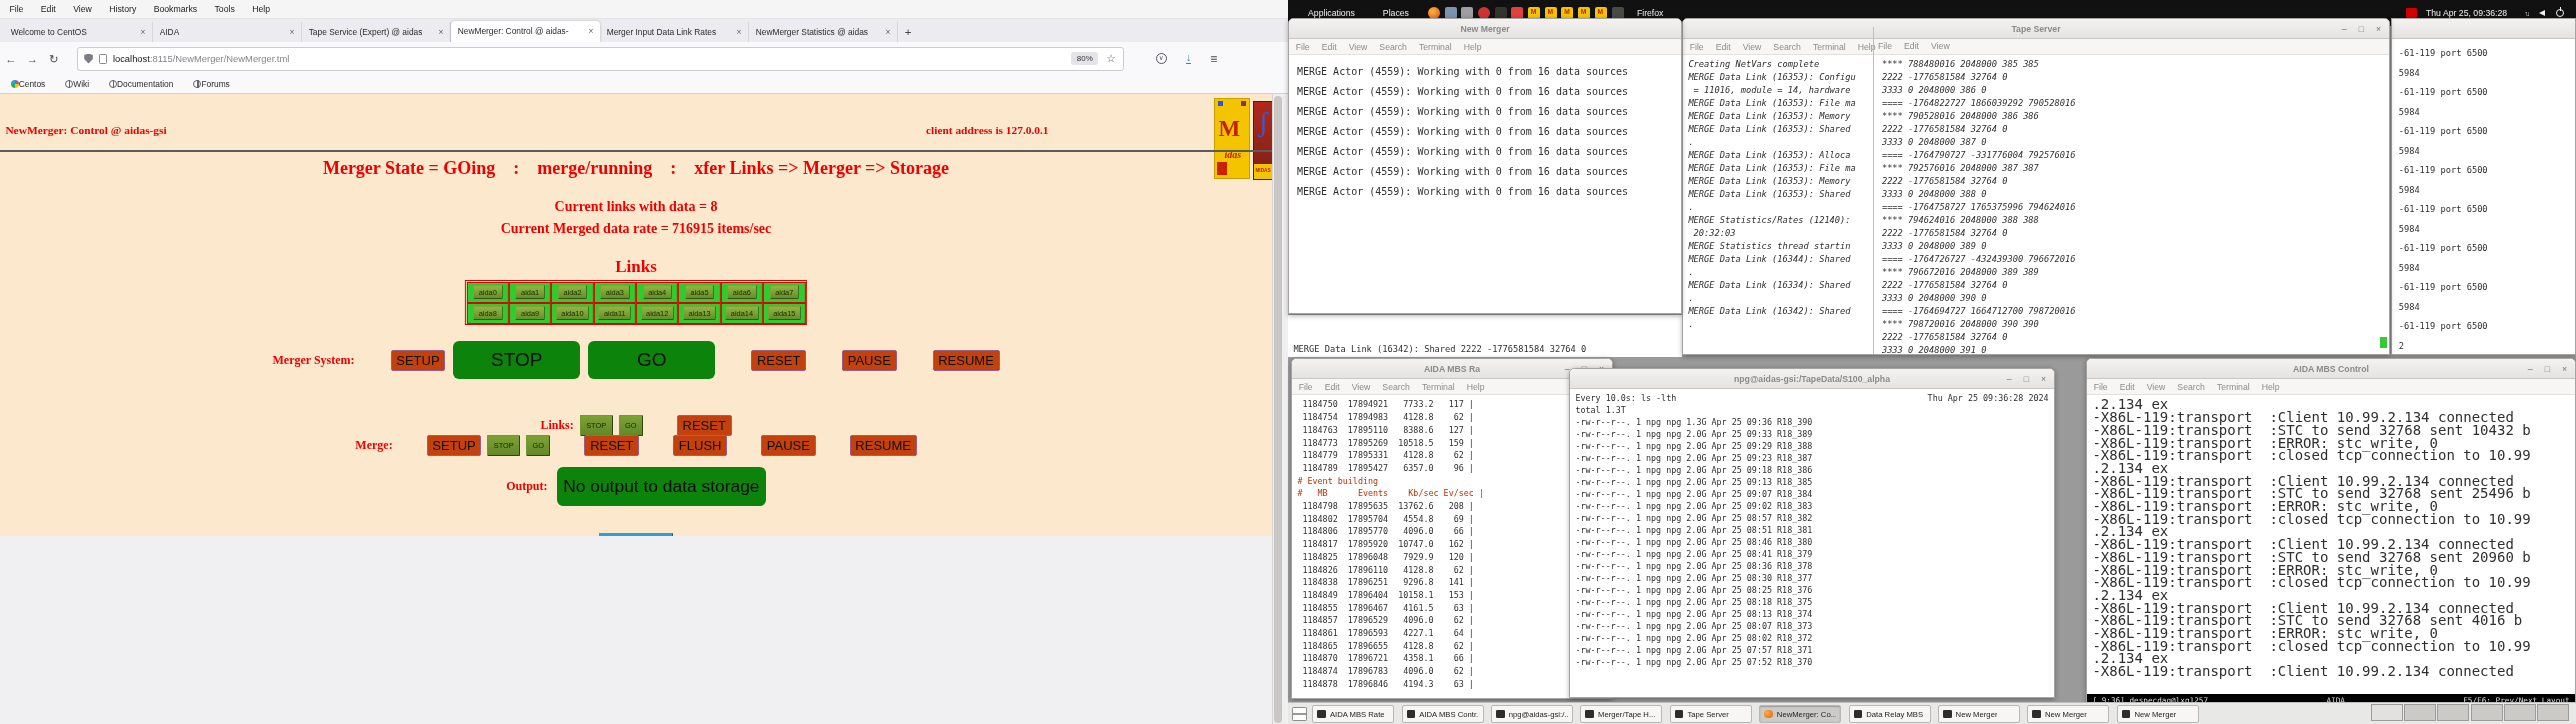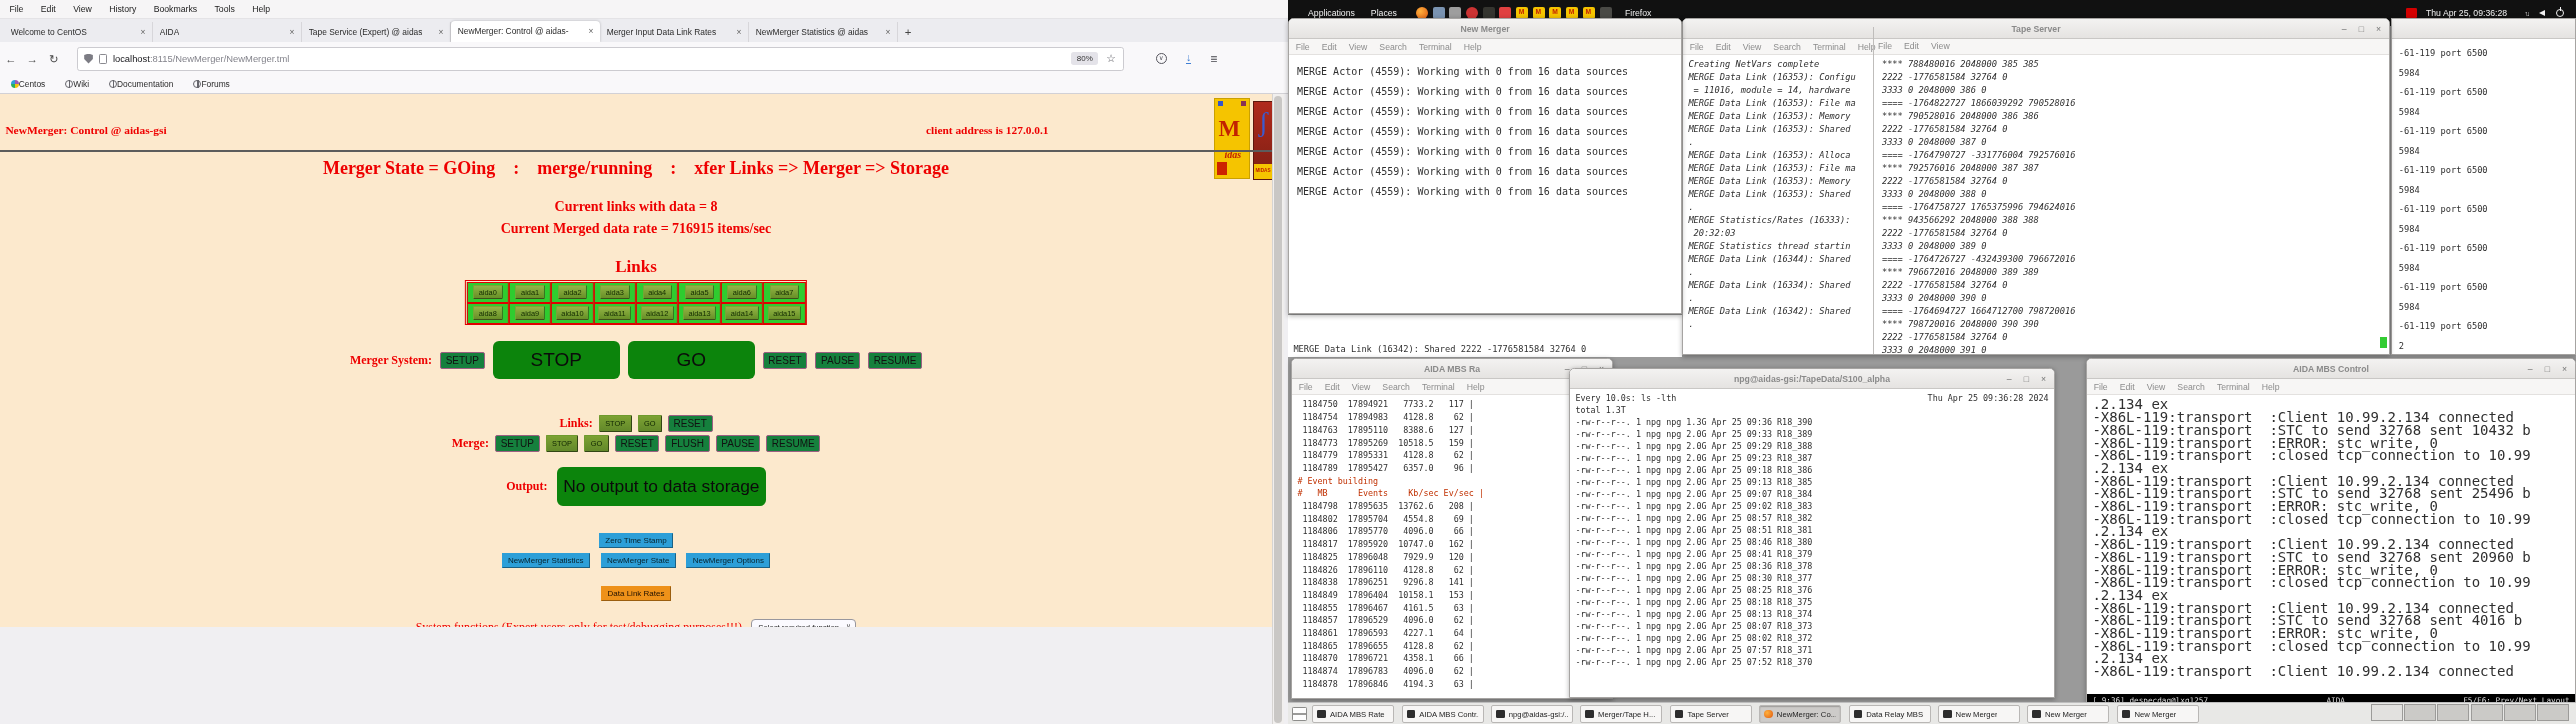--- a/index.html
+++ b/index.html
@@ -31,35 +31,35 @@
   .dl { color:#3f7fd4; font-size:10.7px; border-bottom:1.3px solid #3f7fd4; line-height:9.4px; }
   .hamb { color:#44444a; font-size:12px; }
   .ff-bookmarks { left:0; top:75px; width:1288px; height:19px; background:#f9f8fa; border-bottom:0.7px solid #d2d1d6; display:flex; align-items:center; gap:20px; padding-left:10.7px; font-size:8.4px; color:#2c2c2c; }
   .bm { display:flex; align-items:center; gap:0; }
   .fav { width:8px; height:8px; border-radius:50%; }
   .fav.centos { background:conic-gradient(#9b59b6 0 25%,#f1c40f 0 50%,#27ae60 0 75%,#2d9fd8 0); }
   .fav.globe { border:0.9px solid #66666c; position:relative; }
   .fav.globe::after { content:""; position:absolute; left:2.8px; top:-0.7px; width:1.3px; height:8px; background:#66666c; }
 
   
-  #page { left:0; top:94px; width:1272px; height:533px; background:#fce9cd; overflow:hidden; }
+  #page { left:0; top:94px; width:1272px; height:442px; background:#fce9cd; overflow:hidden; }
   .red { color:#ee0000; }
   .serif { font-family:"Liberation Serif",serif; }
   .row-center { left:0; width:100%; display:flex; justify-content:center; align-items:center; }
   #pg-title { left:5.4px; top:29.5px; font-size:11.4px; font-weight:bold; }
   #pg-client { left:926px; top:29.5px; font-size:11.4px; font-weight:bold;text-align:right; }
   .hr { left:0; width:100%; height:2px; background:#5c5c5c; }
   #h1 { top:64px; font-size:18px; font-weight:bold; }
   #stat1 { top:105px; font-size:14px; font-weight:bold; }
   #stat2 { top:127px; font-size:14px; font-weight:bold; }
   #links-h { top:163px; font-size:17px; font-weight:bold; }
   #links-table { left:50%; transform:translateX(-50%); top:186px; display:grid; grid-template-columns:repeat(8,1fr); border:0.7px solid #e00000; background:#fce9cd; padding:0.7px; }
   .lcell { background:#2fcc2f; border:1.3px solid #e00000; padding:2.7px 3.4px; display:flex; align-items:center; justify-content:center; }
   .aida-btn { background:linear-gradient(#93b445,#678f27); border:1.3px outset #7fa335; border-radius:1.3px; font-size:7.4px; color:#122b00; padding:1.3px 4.7px; }
-  .pink-btn { background:#15803d; border:0.7px solid #9c5f82; border-radius:2px; font-size:10px; color:#111; padding:2px 4.7px; }
+  .pink-btn { background:#c2410c; border:0.7px solid #9c5f82; border-radius:2px; font-size:13px; color:#111; padding:2px 4.7px;margin-left:28px; }
   .olive-btn { background:linear-gradient(#7da233,#62882a); border:1.3px outset #6f9a2e; border-radius:1.3px; font-size:7.4px; color:#0e2400; padding:2px 5.4px; }
   .blue-btn { background:#2d9fd8; border:1.3px outset #2d9fd8; font-size:8px; color:#06232e; padding:2px 5.4px; }
   .orange-btn { background:#ee9119; border:1.3px outset #ee9119; font-size:8px; color:#221100; padding:2px 5.4px; }
   .big-green { background:#0c840c; border:none; border-radius:6px; color:#0b0b0b; display:flex; align-items:center; justify-content:center; }
   #merger-row { top:247px; gap:8px; }
   #merger-row .lbl, #links-row .lbl, #merge-row .lbl, #output-row .lbl { font-size:12px; font-weight:bold; }
   .stopgo { width:127px; height:38px; font-size:19px; }
   #links-row { top:321px; gap:6px; }
   #merge-row { top:341px; gap:6px; }
   #output-row { top:373px; gap:9.4px; }
@@ -84,21 +84,21 @@
   #logo1 .small { position:absolute; left:9.4px; top:35px; font-size:10px; color:#c22200; font-style:italic; font-weight:bold; font-family:Liberation Serif, serif;margin-top:15px; }
   #logo1 .chip { position:absolute; left:2px; bottom:2.7px; width:10px; height:13.4px; background:#cc2200; }
   #logo1 .dot1 { position:absolute; left:2.7px; top:2px; width:5.4px; height:5.4px; background:#3355cc; }
   #logo1 .dot2 { position:absolute; right:2.7px; top:2px; width:5.4px; height:5.4px; background:#883355; }
   #logo2 { left:1253px; top:6.7px; width:20px; height:79px; background:linear-gradient(#b02a1c,#7d1f14); border:0.7px solid #5c170e; }
   #logo2 .curve { position:absolute; left:4.7px; top:4px; font-size:28px; color:#3a5bd0; font-family:"Liberation Serif",serif; }
   #logo2 .band { position:absolute; left:0; bottom:0; width:100%; height:14.8px; background:#f5c400; color:#c22200; font-size:4.7px; text-align:center; line-height:14.8px; font-weight:bold; }
 
   
   #panel { left:1288px; top:0; width:1288px; height:26px; background:#111111; display:flex; align-items:center; color:#f2f2f2; font-size:8.7px; }
-  #panel .menu { margin-left:16px; }
+  #panel .menu { margin-left:28px; }
   #panel .menu:first-child { margin-left:20px; }
   .launchers { display:flex; gap:4.7px; margin-left:19px; align-items:center; }
   .lico { width:12px; height:12px; border-radius:2px; position:relative; }
   .lico.lf { background:radial-gradient(circle at 35% 35%,#ffb13d,#e0590f); border-radius:50%; }
   .lico.lg { background:#7a93b1; }
   .lico.lc { background:#9e9e9e; }
   .lico.lh { background:#cc3333; border-radius:50%; }
   .lico.lt { background:#34342f; }
   .lico.lr { background:#e04040; }
   .lico.lm { background:#f5c400; }
@@ -467,21 +467,21 @@
       <div class="tline mono"> = 11016, module = 14, hardware      3333 0 2048000 386 0</div>
       <div class="tline mono">MERGE Data Link (16353): File ma     ==== -1764822727 1866039292 790528016</div>
       <div class="tline mono">MERGE Data Link (16353): Memory      **** 790528016 2048000 386 386</div>
       <div class="tline mono">MERGE Data Link (16353): Shared      2222 -1776581584 32764 0</div>
       <div class="tline mono">.                                    3333 0 2048000 387 0</div>
       <div class="tline mono">MERGE Data Link (16353): Alloca      ==== -1764790727 -331776004 792576016</div>
       <div class="tline mono">MERGE Data Link (16353): File ma     **** 792576016 2048000 387 387</div>
       <div class="tline mono">MERGE Data Link (16353): Memory      2222 -1776581584 32764 0</div>
       <div class="tline mono">MERGE Data Link (16353): Shared      3333 0 2048000 388 0</div>
       <div class="tline mono">.                                    ==== -1764758727 1765375996 794624016</div>
-      <div class="tline mono">MERGE Statistics/Rates (16333):      **** 943566292 2048000 388 388</div>
+      <div class="tline mono">MERGE Statistics/Rates (12140):      **** 794624016 2048000 388 388</div>
       <div class="tline mono"> 20:32:03                            2222 -1776581584 32764 0</div>
       <div class="tline mono">MERGE Statistics thread startin      3333 0 2048000 389 0</div>
       <div class="tline mono">MERGE Data Link (16344): Shared      ==== -1764726727 -432439300 796672016</div>
       <div class="tline mono">.                                    **** 796672016 2048000 389 389</div>
       <div class="tline mono">MERGE Data Link (16334): Shared      2222 -1776581584 32764 0</div>
       <div class="tline mono">.                                    3333 0 2048000 390 0</div>
       <div class="tline mono">MERGE Data Link (16342): Shared      ==== -1764694727 1664712700 798720016</div>
       <div class="tline mono">.                                    **** 798720016 2048000 390 390</div>
       <div class="tline mono">                                     2222 -1776581584 32764 0</div>
       <div class="tline mono">                                     3333 0 2048000 391 0</div>

